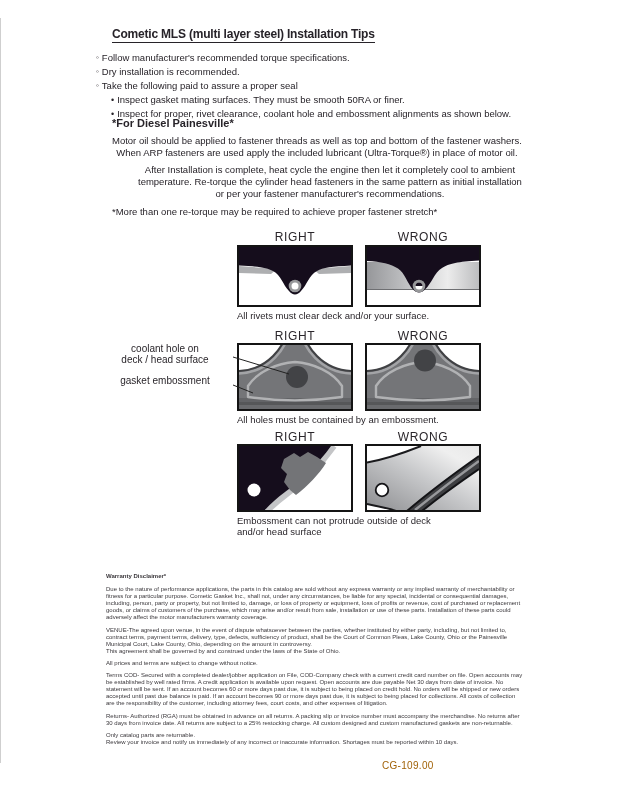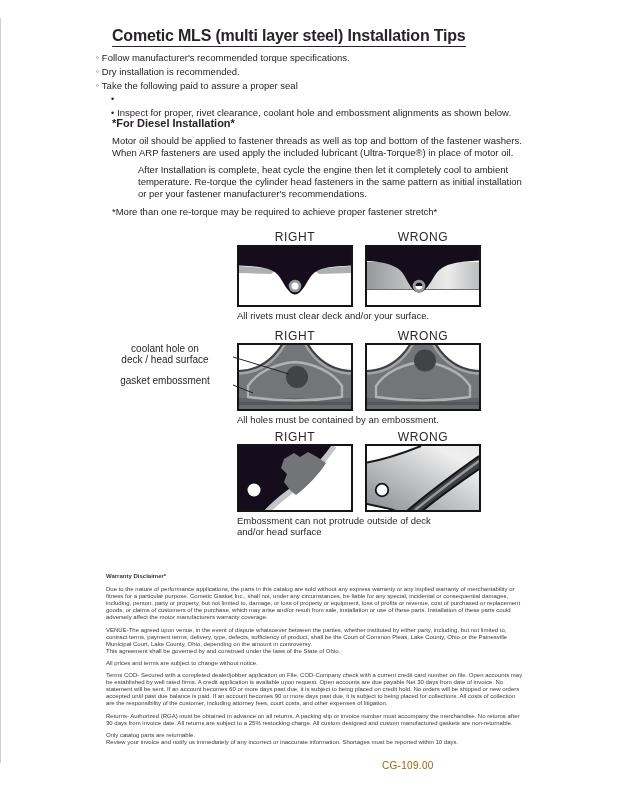--- a/index.html
+++ b/index.html
@@ -1,29 +1,29 @@
 <!DOCTYPE html>
 <html><head>
 <meta charset="utf-8">
 <style>
   html,body{margin:0;padding:0;background:#ffffff;}
   .page{position:relative;width:618px;height:800px;background:#fff;overflow:hidden;
         font-family:"Liberation Sans","DejaVu Sans",sans-serif;color:#272329;}
   .edge-line{position:absolute;left:0;top:18px;width:1px;height:745px;background:#cfcfcf;}
   .abs{position:absolute;}
   .ml{white-space:pre-line;}
-  .title{left:112px;top:27px;font-size:16px;font-weight:bold;letter-spacing:-0.2px;
+  .title{left:112px;top:27px;font-size:12px;font-weight:bold;letter-spacing:-0.2px;
          border-bottom:1.5px solid #272329;padding-bottom:1px;}
   .bullets{left:96px;top:51px;font-size:9.5px;line-height:13px;}
   .b{display:flex;align-items:baseline;}
   .b.sub{padding-left:15px;}
   .m1{font-size:8px;margin-right:3px;position:relative;top:-1px;}
   .m2{font-size:9px;margin-right:3px;}
   .diesel-h{left:112px;top:117px;font-size:11px;font-weight:bold;}
-  .para{left:112px;font-size:9.5px;line-height:12.2px;margin:0;}
+  .para{left:112px;font-size:9.5px;line-height:12.2px;margin:0;text-align:center;}
   .p1{top:135px;} .p2{top:164px;margin-left:26px;} .p3{top:206px;}
   .flabel{position:absolute;width:116px;text-align:center;font-size:12px;letter-spacing:0.6px;color:#2a262b;}
   .fcap{position:absolute;font-size:9.5px;line-height:11px;color:#2a262b;}
   .figsvg{position:absolute;display:block;}
   .annot{position:absolute;left:100px;width:130px;text-align:center;font-size:10px;line-height:10.5px;color:#2a262b;}
   .legal{left:106px;top:573px;width:424px;font-size:6px;line-height:7.1px;color:#3b383c;}
   .legal p{margin:0 0 5px 0;}
   .legal .lh{font-weight:bold;margin-bottom:6px;}
   .footer-code{left:382px;top:760px;font-size:10px;letter-spacing:0.3px;color:#a16207;}
 </style>
@@ -44,28 +44,29 @@
     <div class="b">
         <span class="m1">◦</span>
         <span>Dry installation is recommended.</span>
       </div>
     <div class="b">
         <span class="m1">◦</span>
         <span>Take the following paid to assure a proper seal</span>
       </div>
     <div class="b sub">
         <span class="m2">•</span>
+        <span>Inspect gasket mating surfaces.  They must be smooth 50RA or finer.</span>
       </div>
     <div class="b sub">
         <span class="m2">•</span>
         <span>Inspect for proper, rivet clearance, coolant hole and embossment alignments as shown below.</span>
       </div>
   </div>
 
-  <div class="abs diesel-h">*For Diesel Installation*</div>
+  <div class="abs diesel-h">*For Diesel Painesville*</div>
   <p class="abs para ml p1">Motor oil should be applied to fastener threads as well as top and bottom of the fastener washers.
 When ARP fasteners are used apply the included lubricant (Ultra-Torque®) in place of motor oil.</p>
   <p class="abs para ml p2">After Installation is complete, heat cycle the engine then let it completely cool to ambient
 temperature. Re-torque the cylinder head fasteners in the same pattern as initial installation
 or per your fastener manufacturer's recommendations.</p>
   <p class="abs para ml p3">*More than one re-torque may be required to achieve proper fastener stretch*</p>
 
   <div class="flabel" style="left:237px;top:230px;">RIGHT</div>
   <div class="flabel" style="left:365px;top:230px;">WRONG</div>
 

